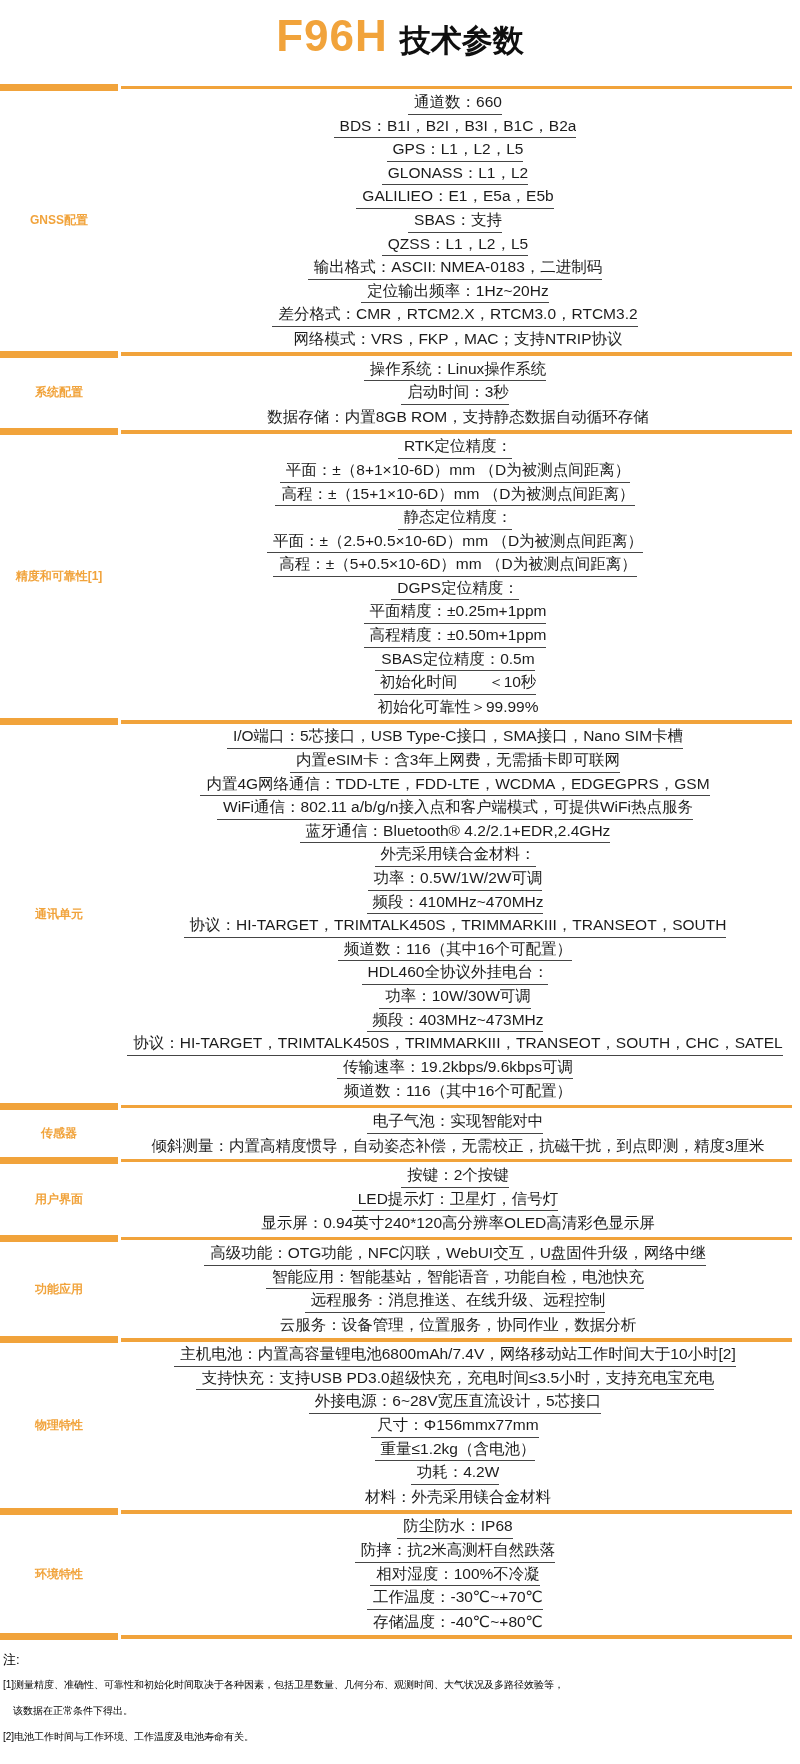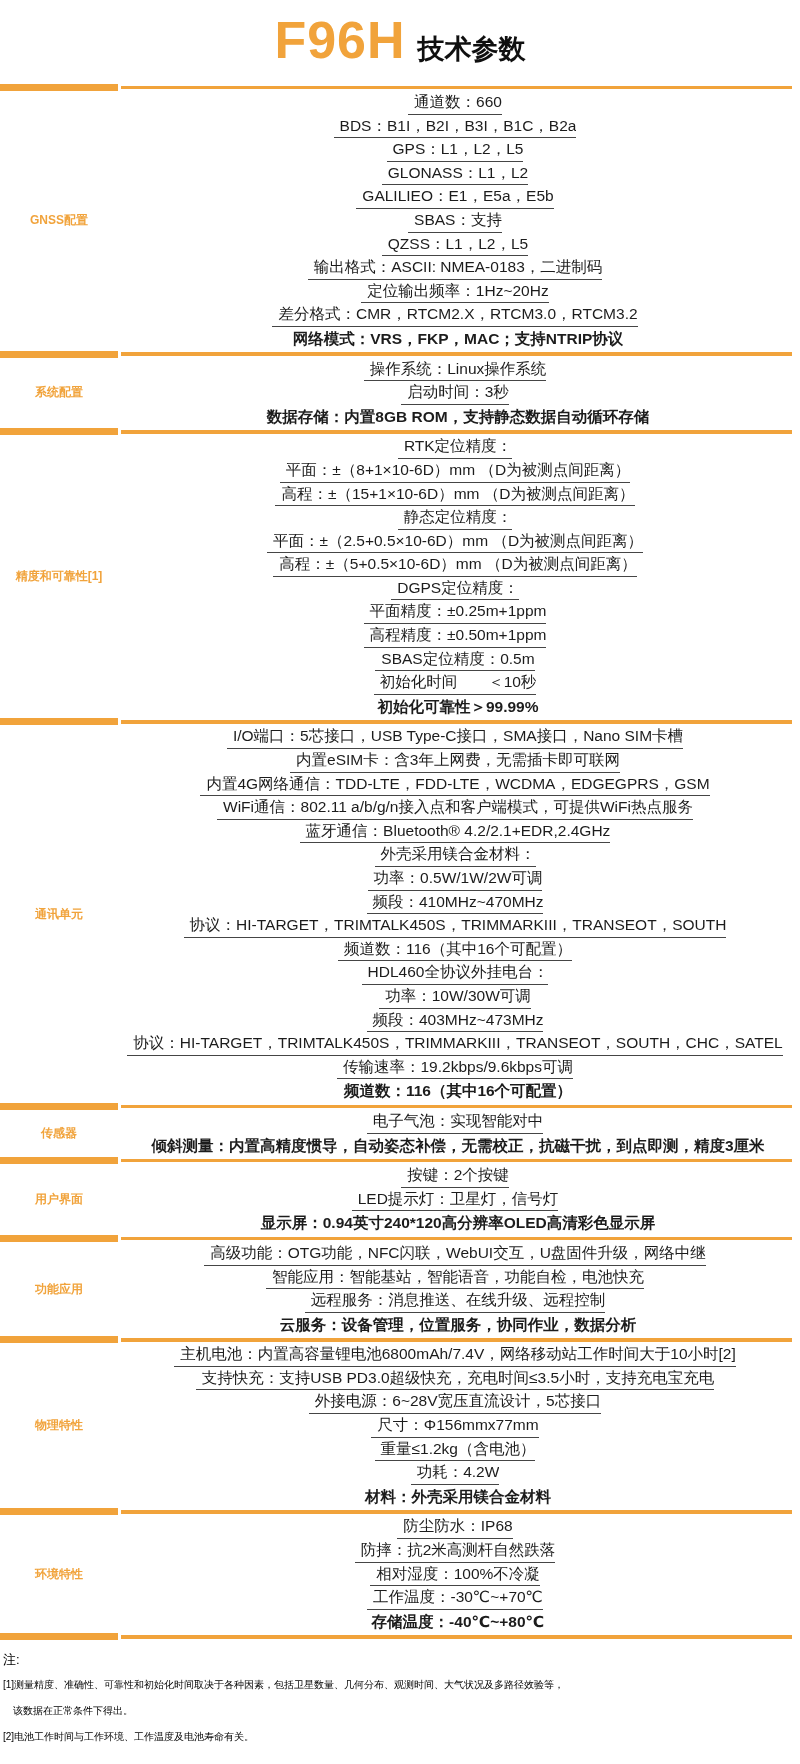--- a/index.html
+++ b/index.html
@@ -17,25 +17,25 @@
   }
   .page{width:800px;height:1764px;position:relative;}
 
   
   .title-bar{
     height:84px;
     display:flex;justify-content:center;align-items:baseline;
     padding-top:14px;gap:12px;
   }
   .model{
-    font-size:52px;font-weight:700;color:var(--accent);
+    font-size:44px;font-weight:700;color:var(--accent);
     letter-spacing:1px;line-height:1;
   }
   .subtitle{
-    font-size:27px;font-weight:700;color:#0f0f0f;line-height:1;
+    font-size:31px;font-weight:700;color:#0f0f0f;line-height:1;
   }
 
   
   .spec-table{width:792px;}
   .separator{display:flex;align-items:center;height:7px;}
   .sep-left{width:118px;height:7px;background:var(--accent);flex:none;}
   .sep-right{flex:1;height:3.5px;background:var(--accent);margin-left:3px;}
 
   .section{display:flex;}
   .label-col{
@@ -48,21 +48,21 @@
   }
   .rows-col{flex:1;display:flex;flex-direction:column;min-width:0;align-items:center;}
   .spec-row{
     height:23.6px;line-height:22.6px;
     font-size:15.5px;
     padding-left:6px;
     border-bottom:1px solid var(--line);
     white-space:nowrap;overflow:hidden;
     color:var(--text);
   }
-  .spec-row:last-child{border-bottom:none;height:23.6px;line-height:23.6px;font-weight:bold;}
+  .spec-row:last-child{border-bottom:none;height:23.6px;line-height:23.6px;}
 
   
   .notes{padding:8px 6px 0 3px;}
   .note-heading{font-size:13px;line-height:24px;color:#000;}
   .note-line{font-size:10px;line-height:26px;color:#000;white-space:nowrap;overflow:hidden;}
 </style>
 </head>
 <body>
 
 <div class="page">

